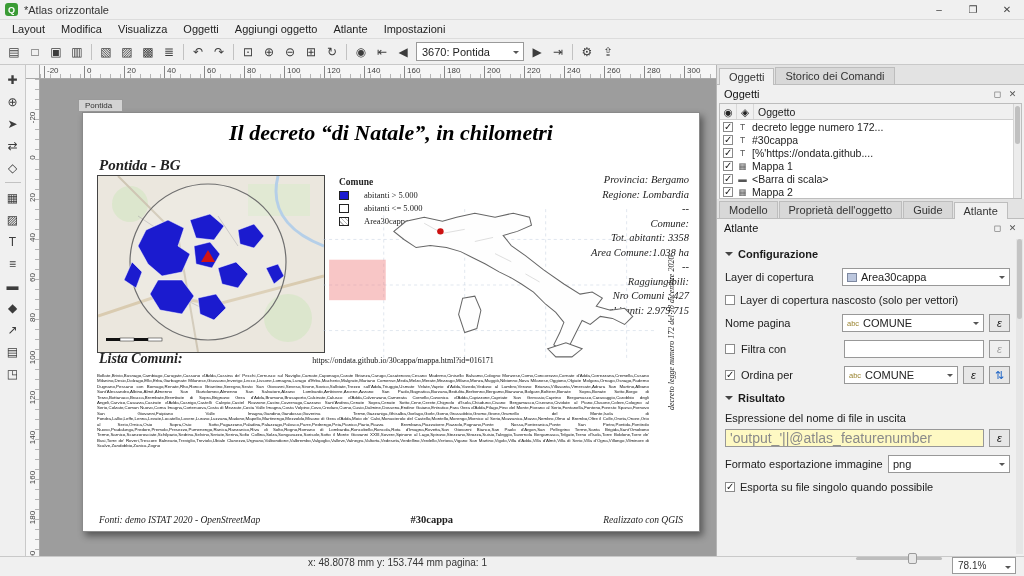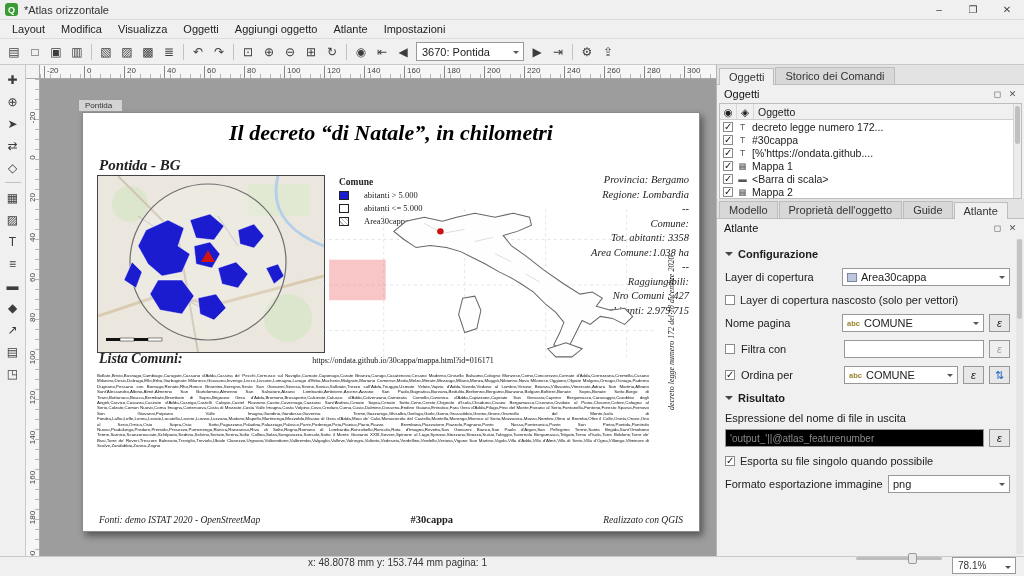--- a/index.html
+++ b/index.html
@@ -83,27 +83,27 @@
   .vscroll{position:absolute;right:0;top:0;bottom:0;width:8px;background:#ececec;border-left:1px solid #d5d5d5}
   .vthumb{position:absolute;left:1px;right:1px;top:2px;height:38px;background:#c0c0c0;border-radius:3px}
 
   .atlante-body{flex:1;position:relative;padding:7px 14px 4px 8px;font-size:11px;overflow:hidden}
   .arow{display:flex;align-items:center;gap:5px;margin-bottom:8px}
   .alabel{width:112px;flex:none;color:#1b1b1b}
   .sect{display:flex;align-items:center;gap:5px;font-weight:bold;color:#1b1b1b;margin:4px 0 8px 0}
   .sect-arrow{width:0;height:0;border:4px solid transparent;border-top-color:#444;margin-top:3px}
   .combo{height:18px;background:#fff;border:1px solid #989898;display:flex;align-items:center;gap:4px;padding:0 15px 0 4px;position:relative;flex:1;min-width:0}
   .combo::after{content:"";position:absolute;right:4px;top:7px;border:3px solid transparent;border-top-color:#555}
-  .abc{font-size:7.5px;color:#9a8430;font-weight:bold}
+  .abc{font-size:7.5px;color:#9a8430;font-weight:normal}
   .layer-ico{width:10px;height:9px;background:#bcc7de;border:1px solid #7d88a0;flex:none}
   .ebtn{width:21px;height:18px;border:1px solid #989898;background:#e7e7e7;display:flex;align-items:center;justify-content:center;font-size:11px;font-style:italic;flex:none}
   .ebtn.dis{color:#a0a0a0;background:#efefef}
   .sbtn{width:21px;height:18px;border:1px solid #989898;background:#e7e7e7;display:flex;align-items:center;justify-content:center;font-size:11px;color:#1a62c5;flex:none}
   .tfield{height:18px;background:#fff;border:1px solid #989898;flex:1;display:flex;align-items:center;padding:0 4px;min-width:0}
-  .tfield.dis{background:#000000;color:#8a8a8a;font-size:10px;white-space:nowrap;overflow:hidden}
+  .tfield.dis{background:#fef9c3;color:#8a8a8a;font-size:14px;white-space:nowrap;overflow:hidden}
   .full-label{margin-bottom:5px;color:#1b1b1b}
   .panel-scroll{position:absolute;right:1px;top:2px;bottom:2px;width:7px;background:#e6e6e6}
   .panel-thumb{position:absolute;left:1px;right:1px;top:0;height:80px;background:#c4c4c4;border-radius:3px}
 
   
   .statusbar{height:20px;display:flex;background:#f0f0f0;border-top:1px solid #c9c9c9;padding:0 8px;font-size:10px;color:#333}
   .coords{margin-left:300px;white-space:nowrap}
   .zslider{width:86px;height:3px;background:#bdbdbd;border-radius:2px;position:relative;margin-right:10px}
   .zthumb{position:absolute;left:52px;top:-4px;width:9px;height:11px;background:#e8e8e8;border:1px solid #9a9a9a;border-radius:2px}
   .zoom-combo{height:17px;width:64px;background:#fff;border:1px solid #9a9a9a;display:flex;align-items:center;padding:0 14px 0 5px;position:relative;font-size:10px}
@@ -444,29 +444,29 @@
 
       <div class="full-label">Espressione del nome di file in uscita</div>
       <div class="arow">
         <div class="tfield dis">
           <span>'output_'||@atlas_featurenumber</span>
         </div>
         <span class="ebtn">ε</span>
       </div>
 
       <div class="arow">
-        <span class="cb checked"></span>
-        <span>Esporta su file singolo quando possibile</span>
-      </div>
-
-      <div class="arow">
         <span class="alabel" style="width:158px">Formato esportazione immagine</span>
         <div class="combo">
           <span>png</span>
         </div>
+      </div>
+
+      <div class="arow">
+        <span class="cb checked"></span>
+        <span>Esporta su file singolo quando possibile</span>
       </div>
 
       <div class="panel-scroll">
           <div class="panel-thumb"></div>
         </div>
     </div>
   </div>
 </div>
 
 <div class="statusbar">

